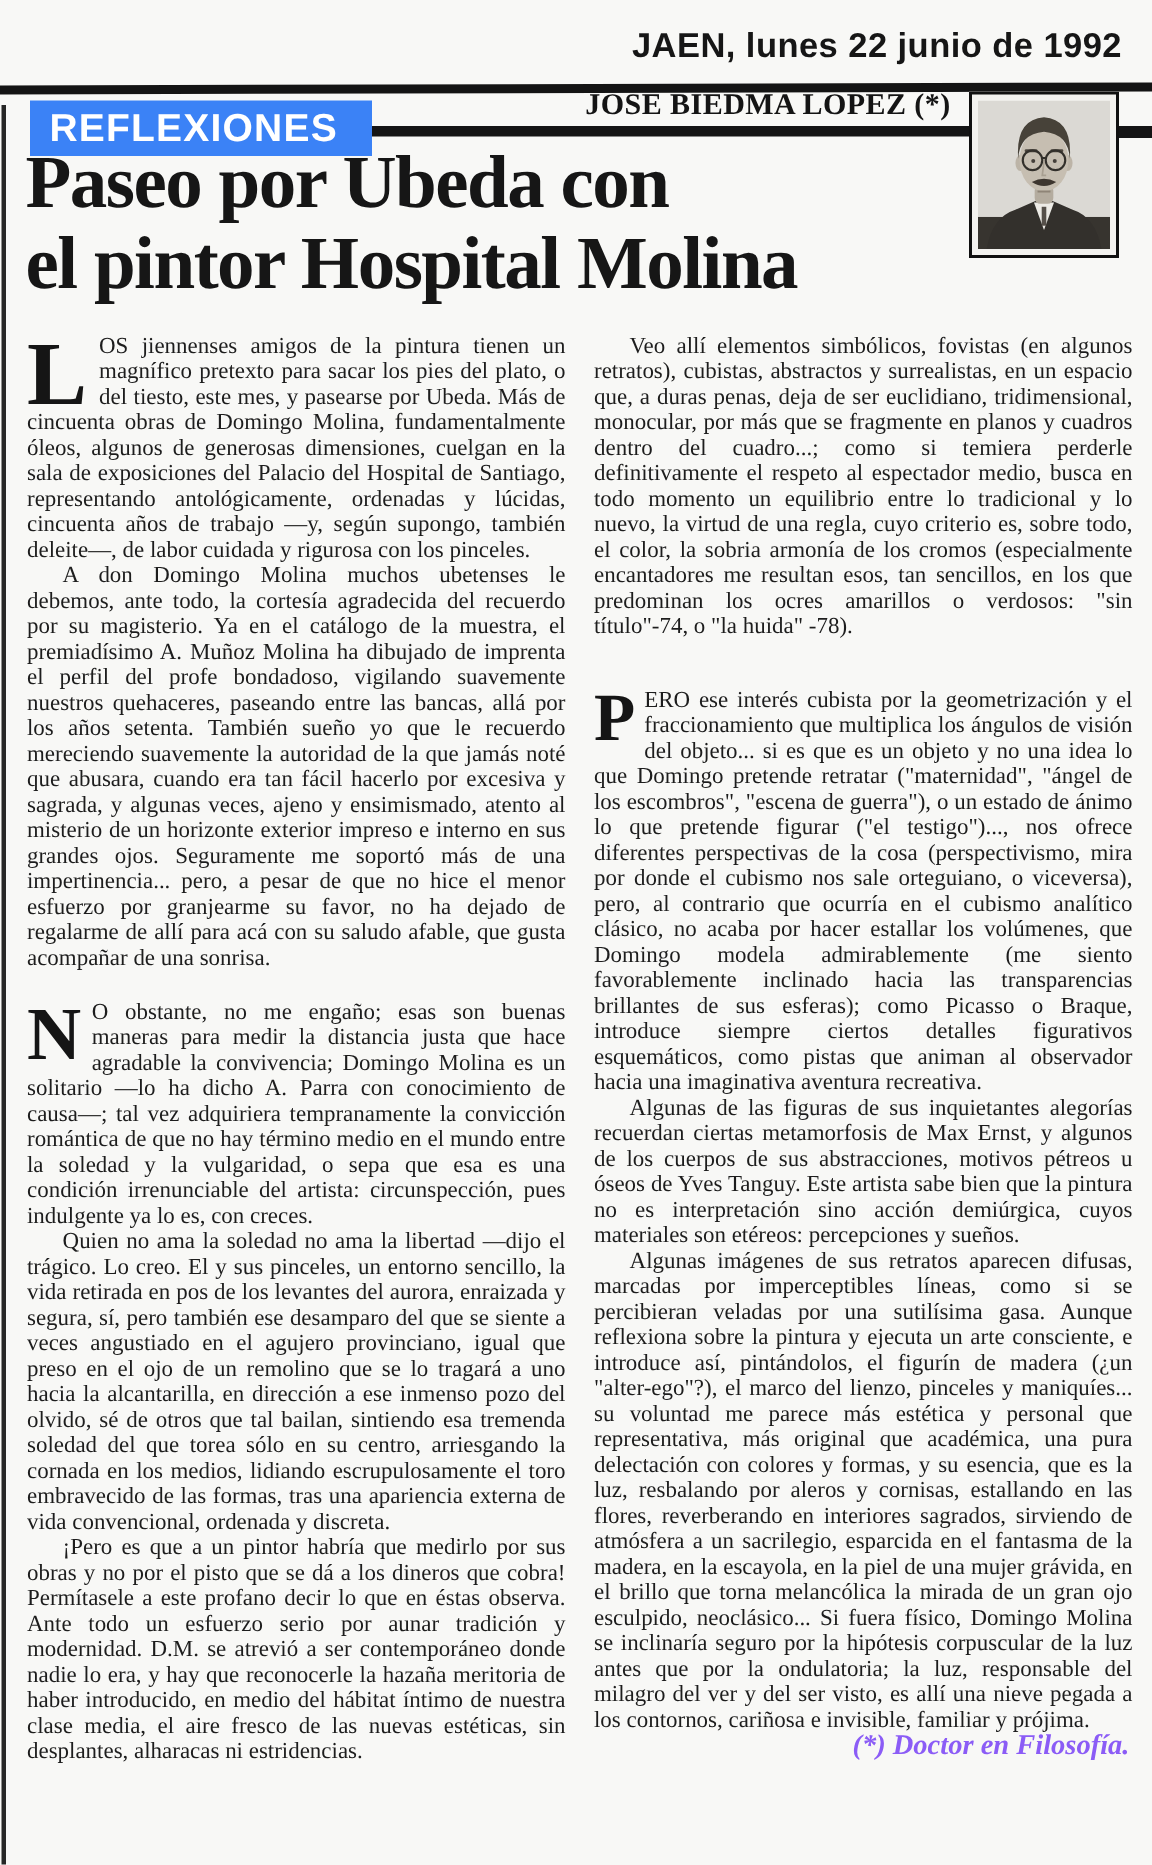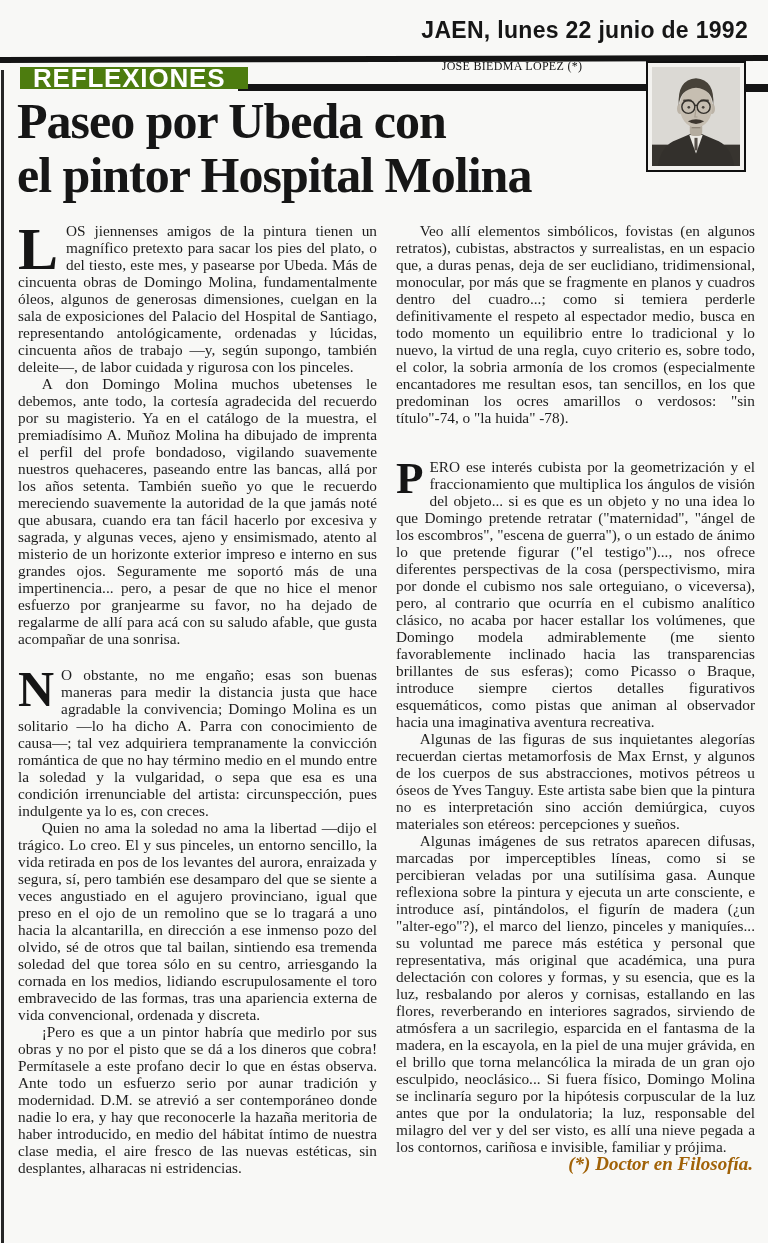--- a/index.html
+++ b/index.html
@@ -28,29 +28,29 @@
   }
   .rule-mid{
     position:absolute;top:84px;left:238px;width:411px;height:7px;
     background:#151515;
   }
   .rule-mid-stub{
     position:absolute;top:84px;left:744px;width:24px;height:8px;
     background:#151515;
   }
   .section-box{
-    position:absolute;top:67px;left:20px;width:228px;height:22px;
-    background:#4d7c0f;color:#ffffff;
+    position:absolute;top:67px;left:20px;width:228px;height:37px;
+    background:#3b82f6;color:#ffffff;
     font-family:"Liberation Sans", sans-serif;
     font-weight:bold;font-size:26px;letter-spacing:.8px;
     display:flex;align-items:center;padding-left:13px;box-sizing:border-box;
   }
   .byline{
     position:absolute;top:59px;left:384px;width:256px;
-    text-align:center;font-weight:normal;font-size:12px;letter-spacing:.3px;color:#141414;
+    text-align:center;font-weight:bold;font-size:20px;letter-spacing:.3px;color:#141414;
   }
   .photo{
     position:absolute;top:61px;left:646px;width:100px;height:111px;
     border:2.5px solid #101010;background:#f3f2ef;padding:4px;box-sizing:border-box;
   }
   .photo svg{width:100%;height:100%;display:block;}
 
   .title{
     position:absolute;top:94px;left:17px;margin:0;
     font-weight:bold;
@@ -76,21 +76,21 @@
     float:left;font-weight:bold;color:#151515;
   }
   .dc3 .dropcap{font-size:60px;line-height:45px;padding:5px 8px 0 0;}
   .dc2 .dropcap{font-size:50px;line-height:38px;padding:4px 7px 0 0;}
   .dcp .dropcap{font-size:45px;line-height:35px;padding:3px 6px 0 0;}
 
   .footnote{
     margin-top:18px;
     text-align:right;
     font-weight:bold;font-style:italic;font-size:19px;
-    padding-right:2px;color:#a16207;
+    padding-right:2px;color:#8b5cf6;
   }
 </style>
 </head>
 <body>
 
 <div class="page">
 
   <div class="dateline">JAEN, lunes 22 junio de 1992</div>
 
   <div class="rule-top"></div>

